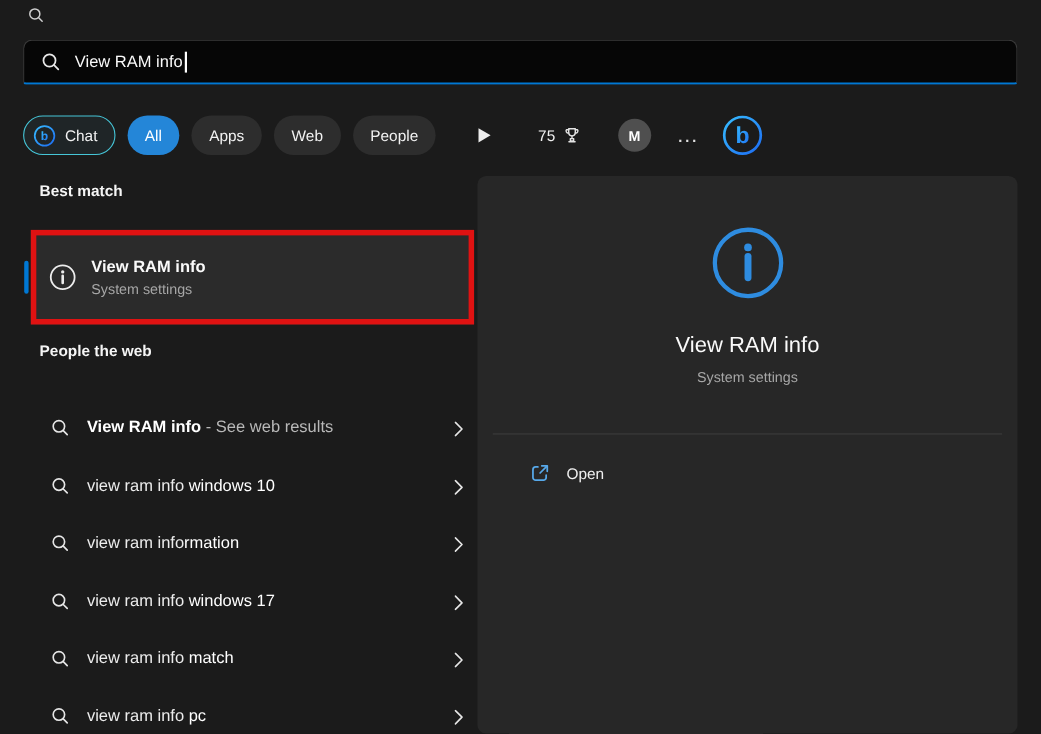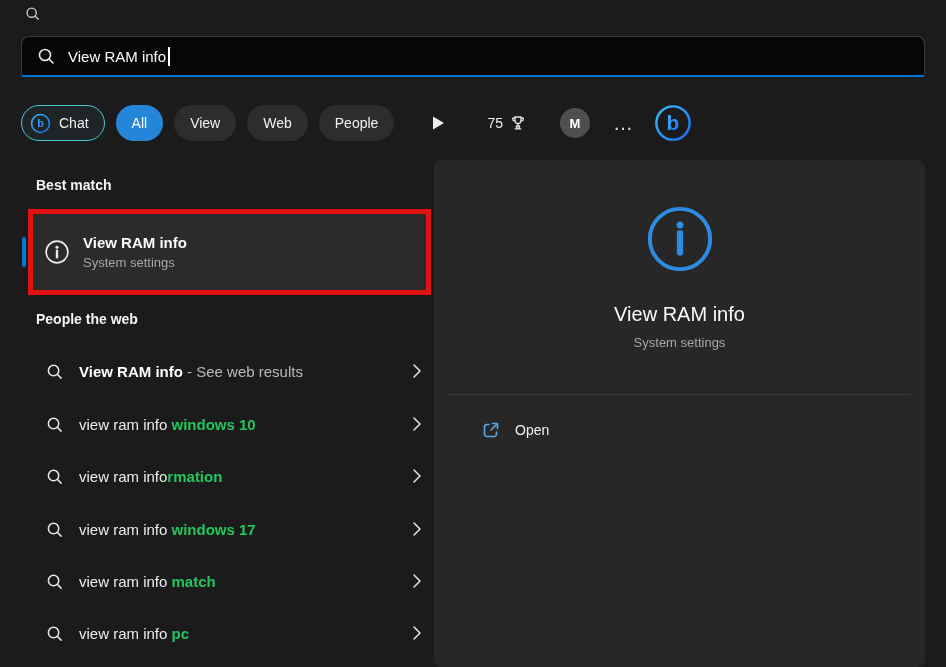--- a/index.html
+++ b/index.html
@@ -47,45 +47,45 @@
   .avatar {
     margin-left: 34px; width: 30px; height: 30px; border-radius: 50%;
     background: #4f4f4f; display: flex; align-items: center; justify-content: center;
     font-size: 13px; font-weight: 700; color: #ffffff;
   }
   .more { margin-left: 23px; font-size: 20px; color: #e0e0e0; display: flex; align-items: center; height: 30px; }
   .bing-btn { margin-left: 21px; display: flex; }
 
   
   .section-heading { position: absolute; left: 36px; font-size: 14px; font-weight: 700; color: #f5f5f5; }
-  .h-best { top: 177px; }
+  .h-best { top: 165px; }
   .h-web  { top: 311px; }
 
   .selection-indicator {
     position: absolute; left: 22px; top: 237px; width: 4px; height: 30px;
     border-radius: 2px; background: var(--accent, #0078d4);
   }
   .best-match {
     position: absolute; left: 28px; top: 209px; width: 403px; height: 86px;
     background: #2b2b2b;
     border: 5px solid var(--red, #e01212);
     display: flex; align-items: center; padding-left: 11px;
   }
   .best-match .icon { color: #ececec; }
   .bm-text { margin-left: 13px; display: flex; flex-direction: column; }
   .bm-title { font-size: 15px; font-weight: 700; color: #fafafa; }
   .bm-sub { font-size: 13px; color: #a6a6a6; margin-top: 4px; }
 
   .suggestion {
     position: absolute; left: 21px; width: 412px; height: 52px;
-    display: flex; align-items: center; padding: 0 12px 0 25px; border-radius: 6px;
+    display: flex; align-items: flex-end; padding: 0 12px 0 25px; border-radius: 6px;
   }
   .suggestion .icon { color: #e6e6e6; }
   .sug-text { margin-left: 16px; font-size: 15px; color: #ececec; white-space: pre-wrap; }
-  .sug-text b { color: #22c55e; font-weight: 700; }
+  .sug-text b { color: #ffffff; font-weight: 400; }
   .sug-text .qbold { font-weight: 700; color: #ffffff; }
   .sug-text .suffix { color: #b9b9b9; }
   .chev { margin-left: auto; color: #a0a0a0; }
 
   
   .preview-panel {
     position: absolute; left: 434px; top: 160px; width: 491px; height: 507px;
     background: #272727; border-radius: 8px;
     display: flex; flex-direction: column; align-items: center;
   }
@@ -131,21 +131,21 @@
           <circle cx="20" cy="20" r="17" fill="none" stroke="url(#bingGradB)" stroke-width="3"></circle>
           <text x="20" y="27.5" text-anchor="middle" font-size="21" font-weight="bold" fill="url(#bingGradB)" font-family="Liberation Sans">b</text>
         </svg>
     </span>
     <span>Chat</span>
   </div>
   <div class="pill active">
       <span>All</span>
     </div>
   <div class="pill">
-      <span>View</span>
+      <span>Apps</span>
     </div>
   <div class="pill">
       <span>Web</span>
     </div>
   <div class="pill">
       <span>People</span>
     </div>
 
   <span class="icon play-btn">
     <svg width="14" height="16" viewBox="0 0 14 16">

